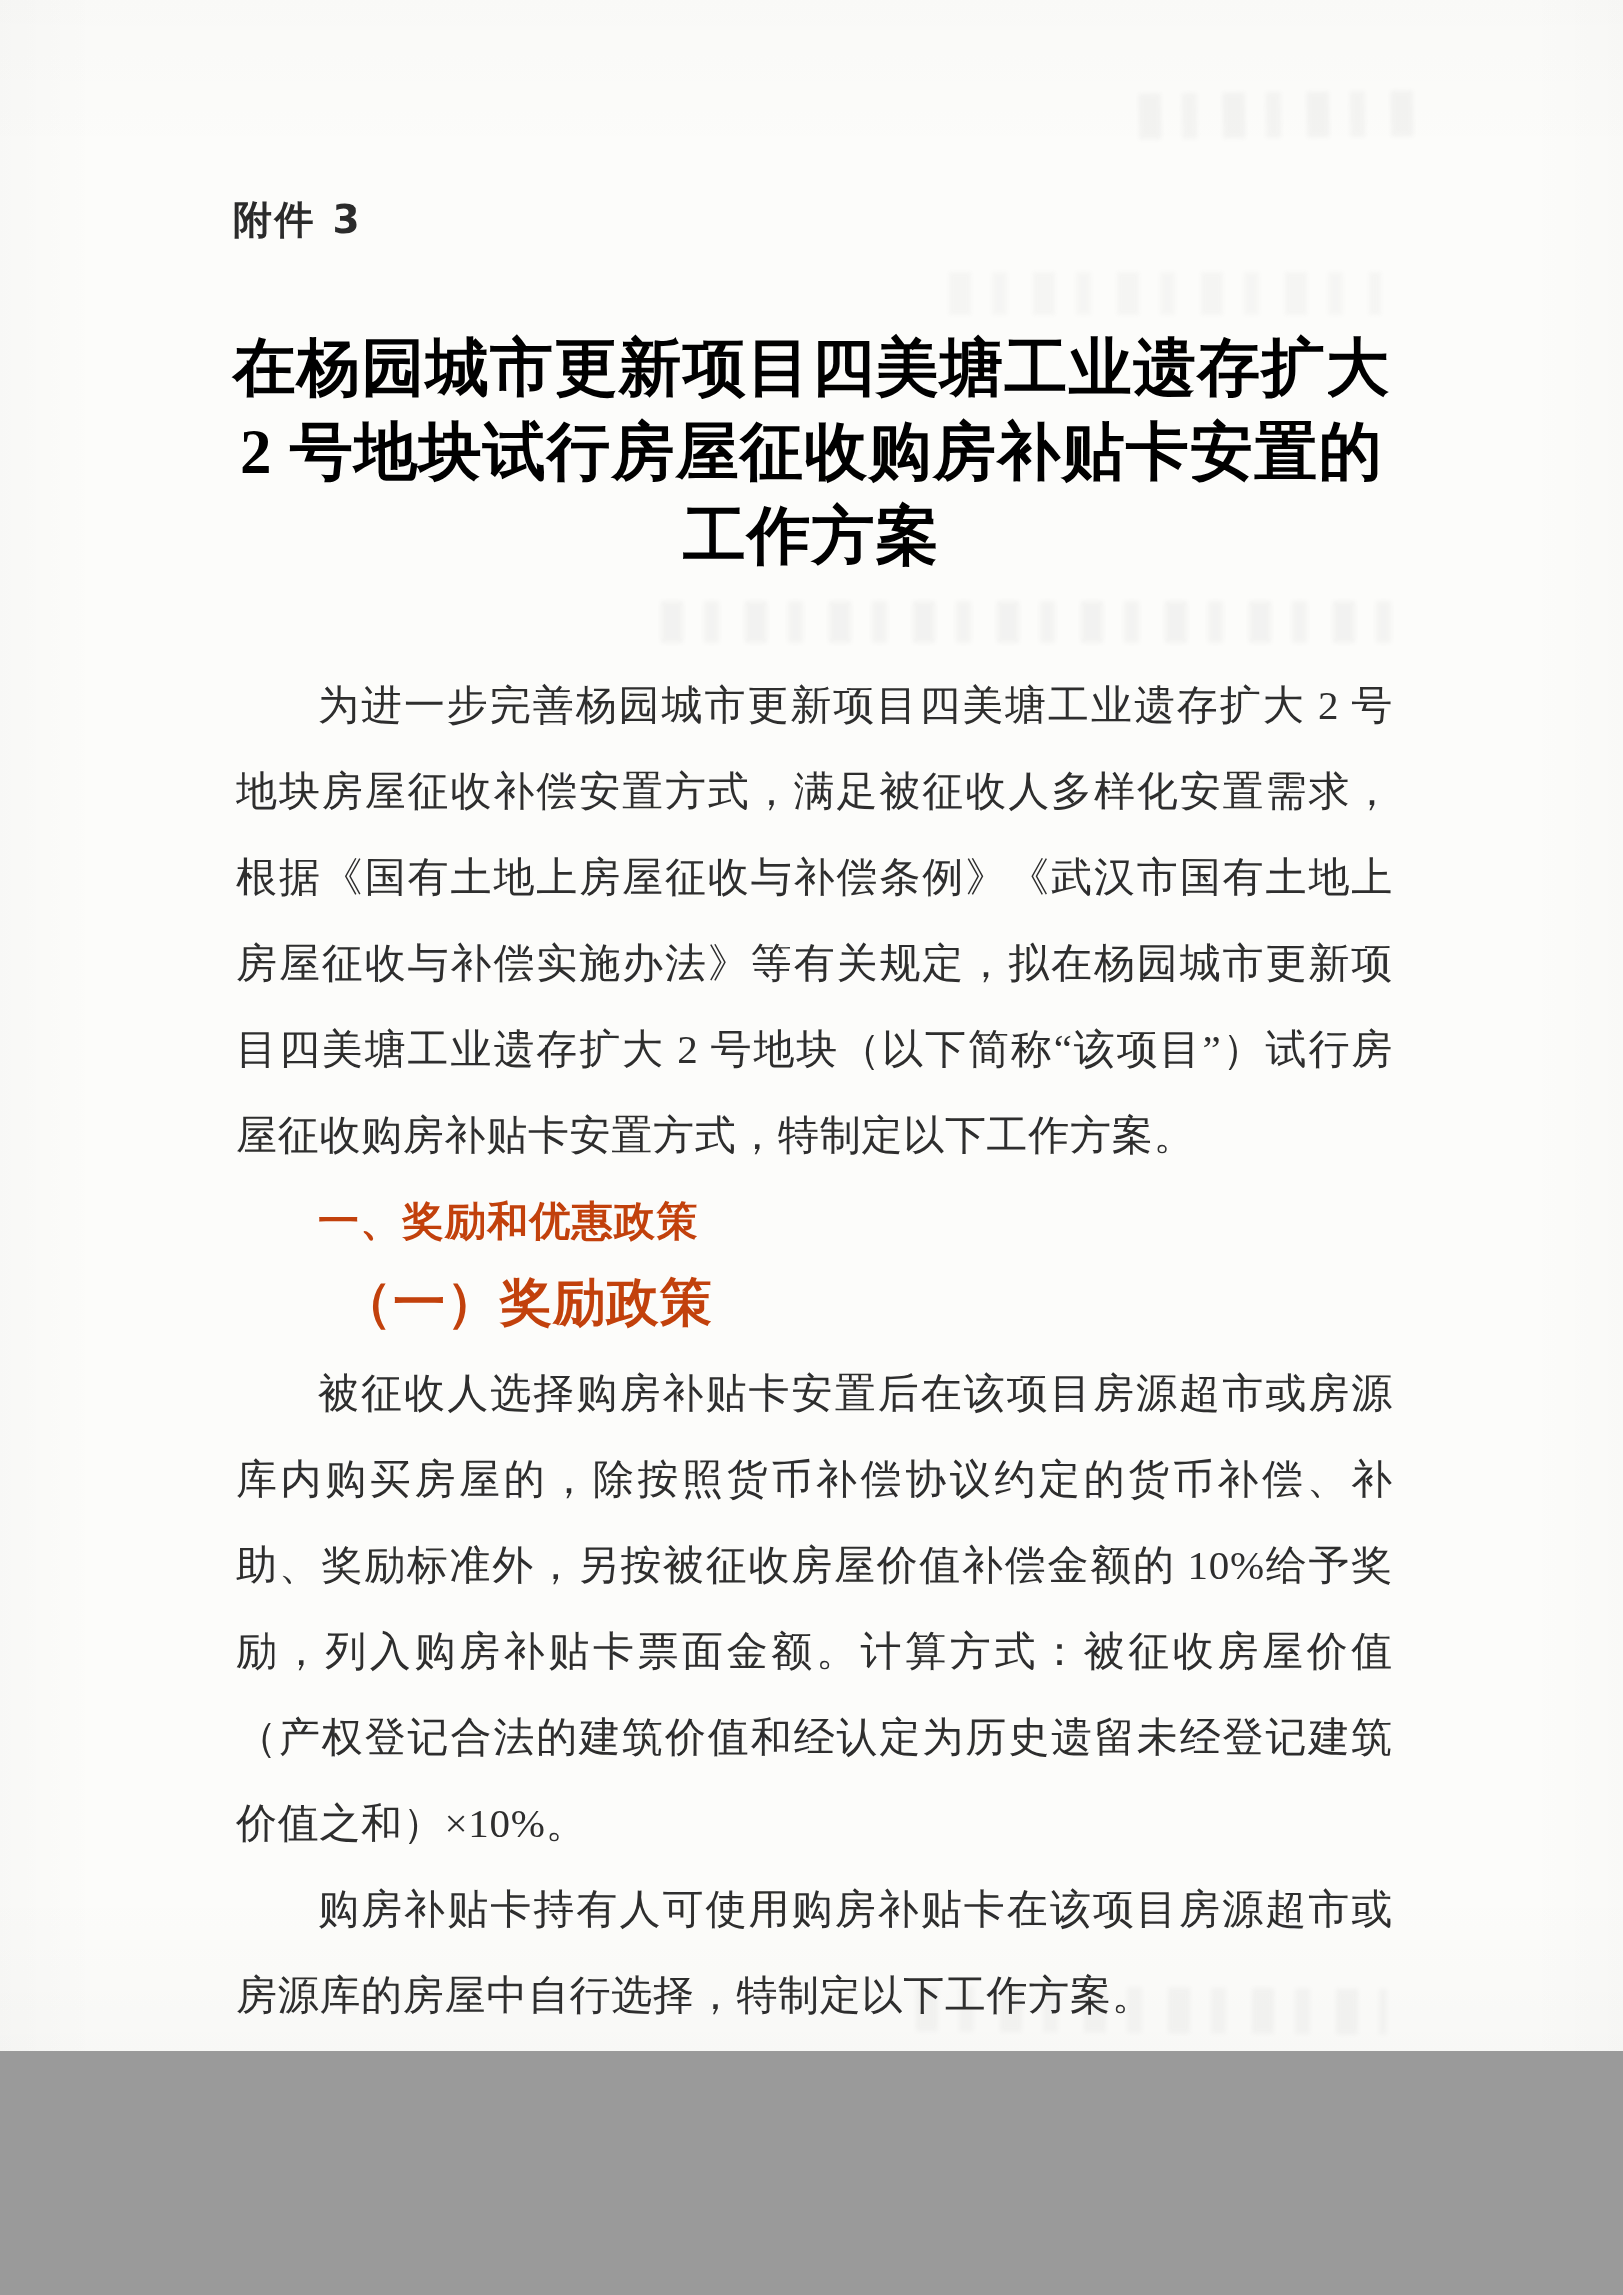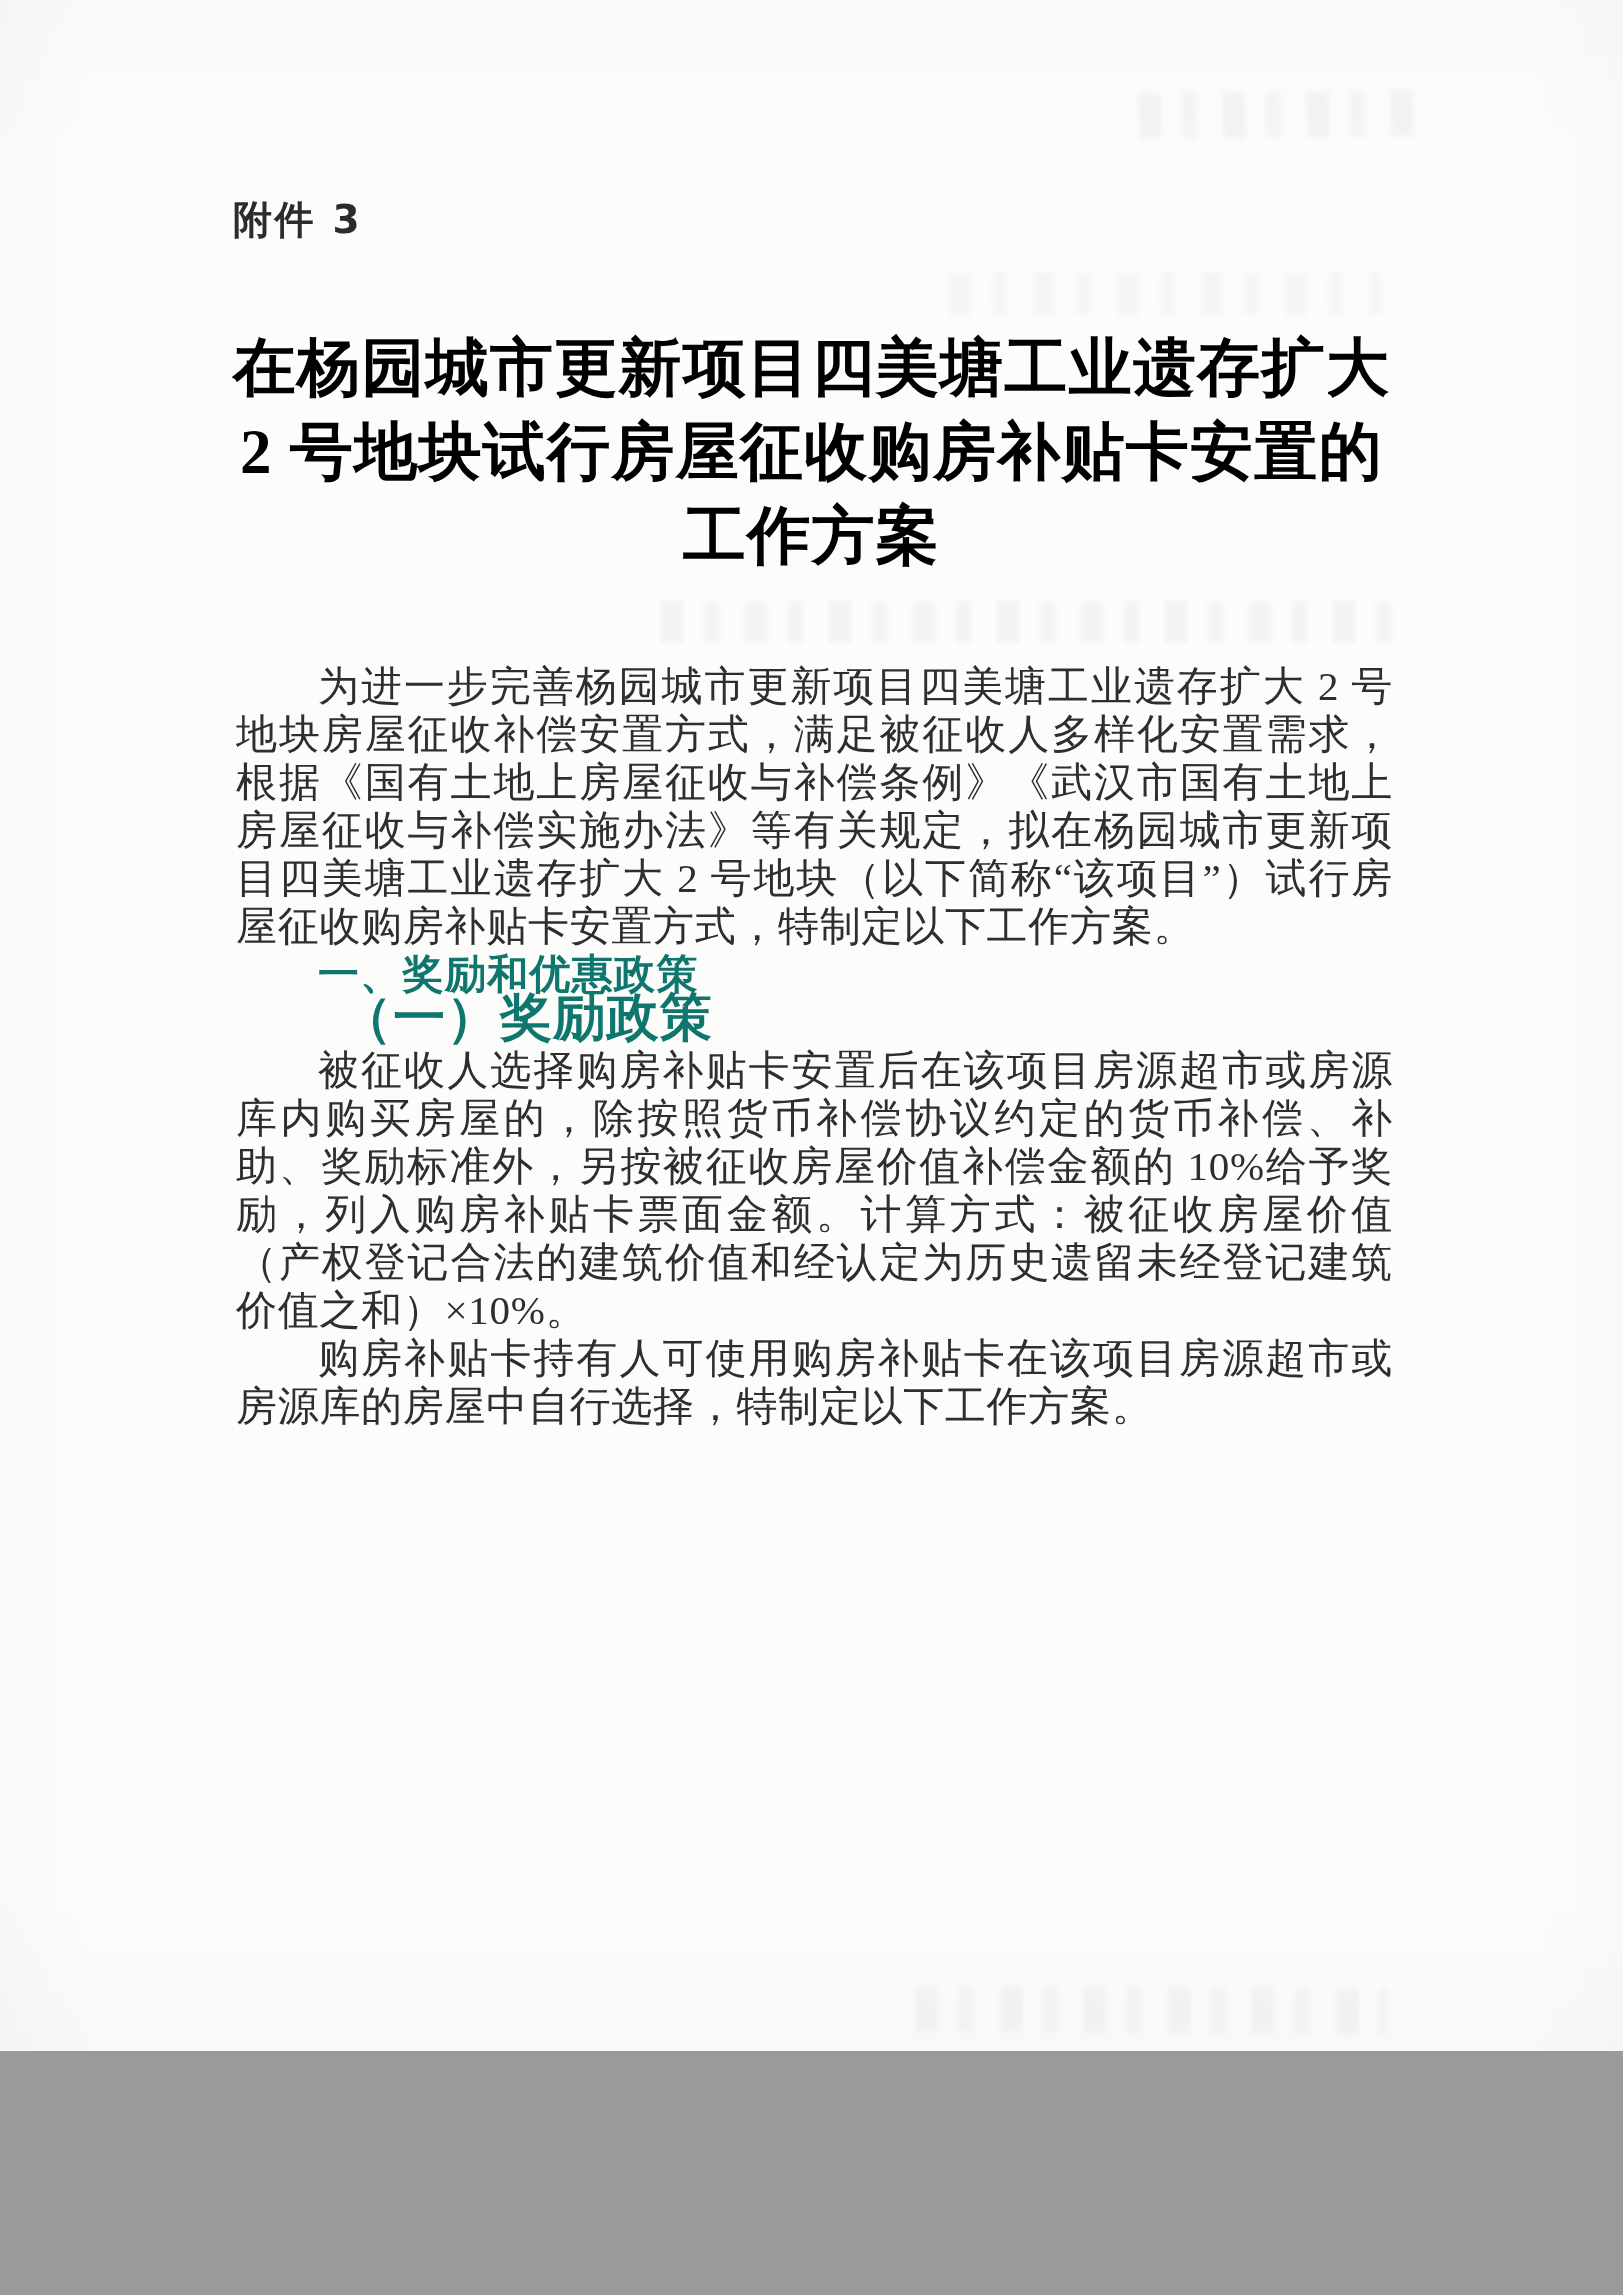--- a/index.html
+++ b/index.html
@@ -58,34 +58,34 @@
     display: block;
     white-space: nowrap;
   }
 
   .doc-body {
     position: absolute;
     left: 236px;
     top: 662px;
     width: 1157px;
     font-size: 41px;
-    line-height: 48px;
+    line-height: 86px;
     color: #2e2e2e;
     letter-spacing: 0.7px;
   }
   .doc-body p {
     margin: 0;
     text-indent: 2em;
     text-align: justify;
   }
   .doc-body .section-heading {
     margin: 0;
     text-indent: 2em;
     font-weight: 700;
-    color: #0f766e;
+    color: #c2410c;
   }
   .doc-body .section-heading.level-1 {
     font-family: "DejaVu Sans", "Liberation Sans", sans-serif;
     font-size: 41px;
     letter-spacing: 1.3px;
   }
   .doc-body .section-heading.level-2 {
     font-family: Liberation Mono, monospace;
     font-size: 52px;
     letter-spacing: 1.3px;

